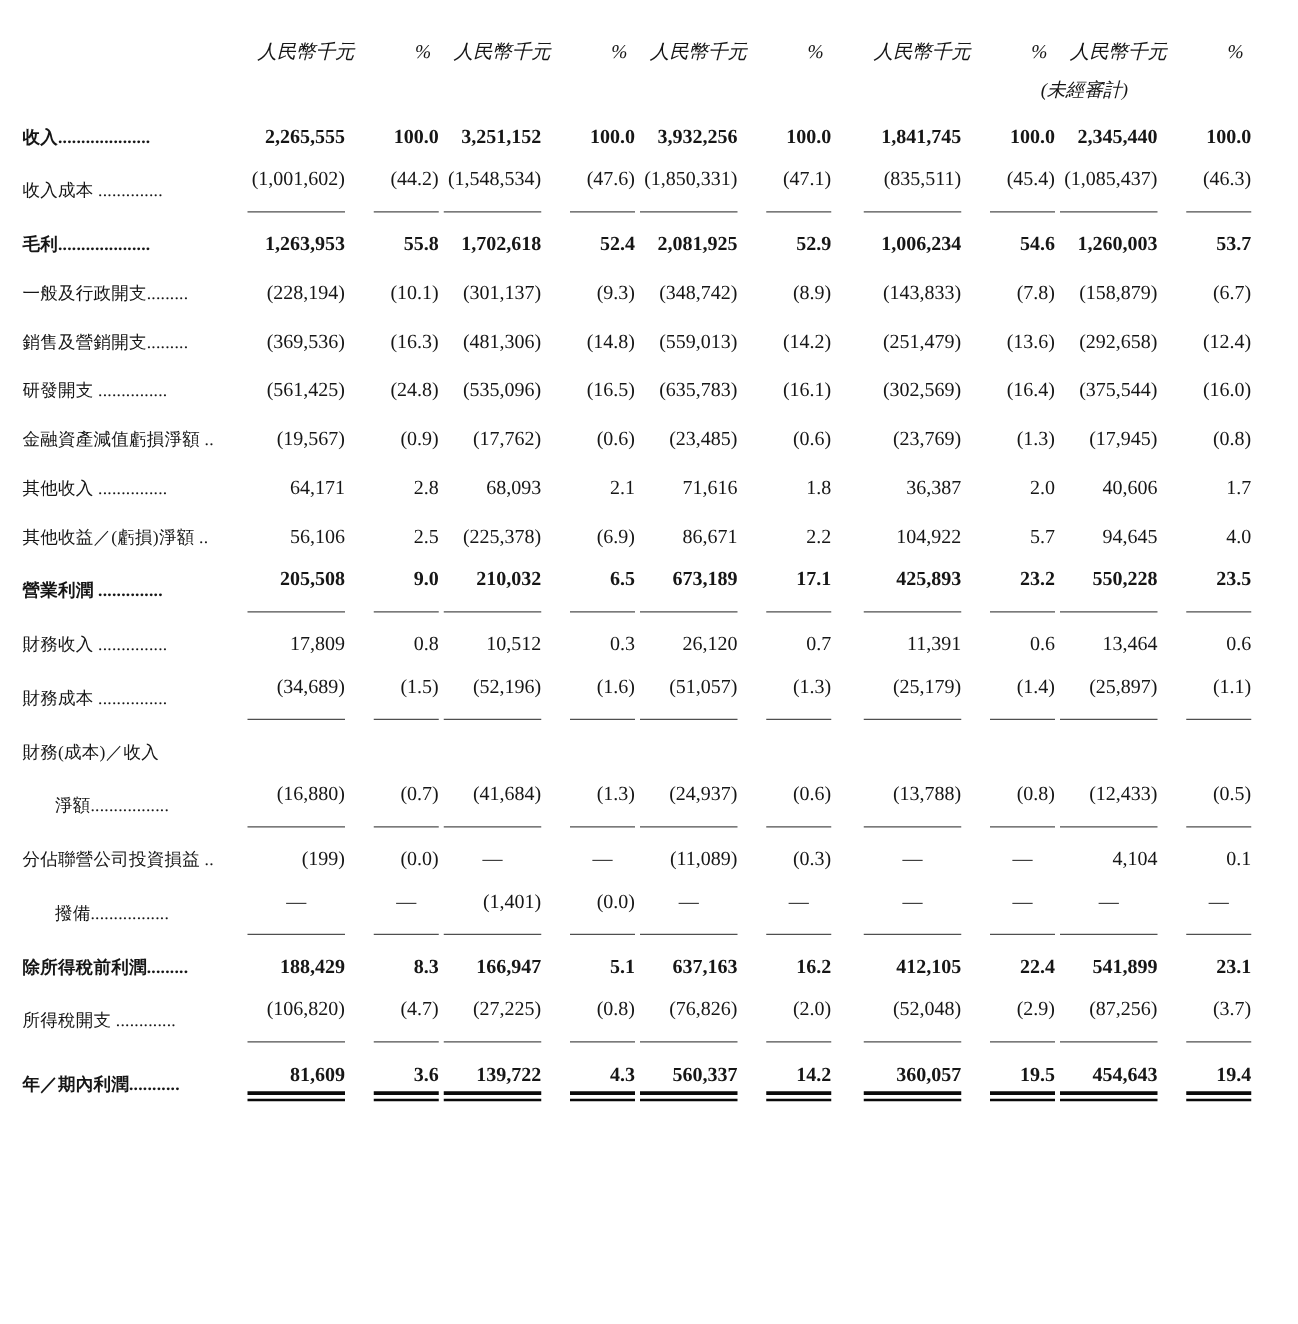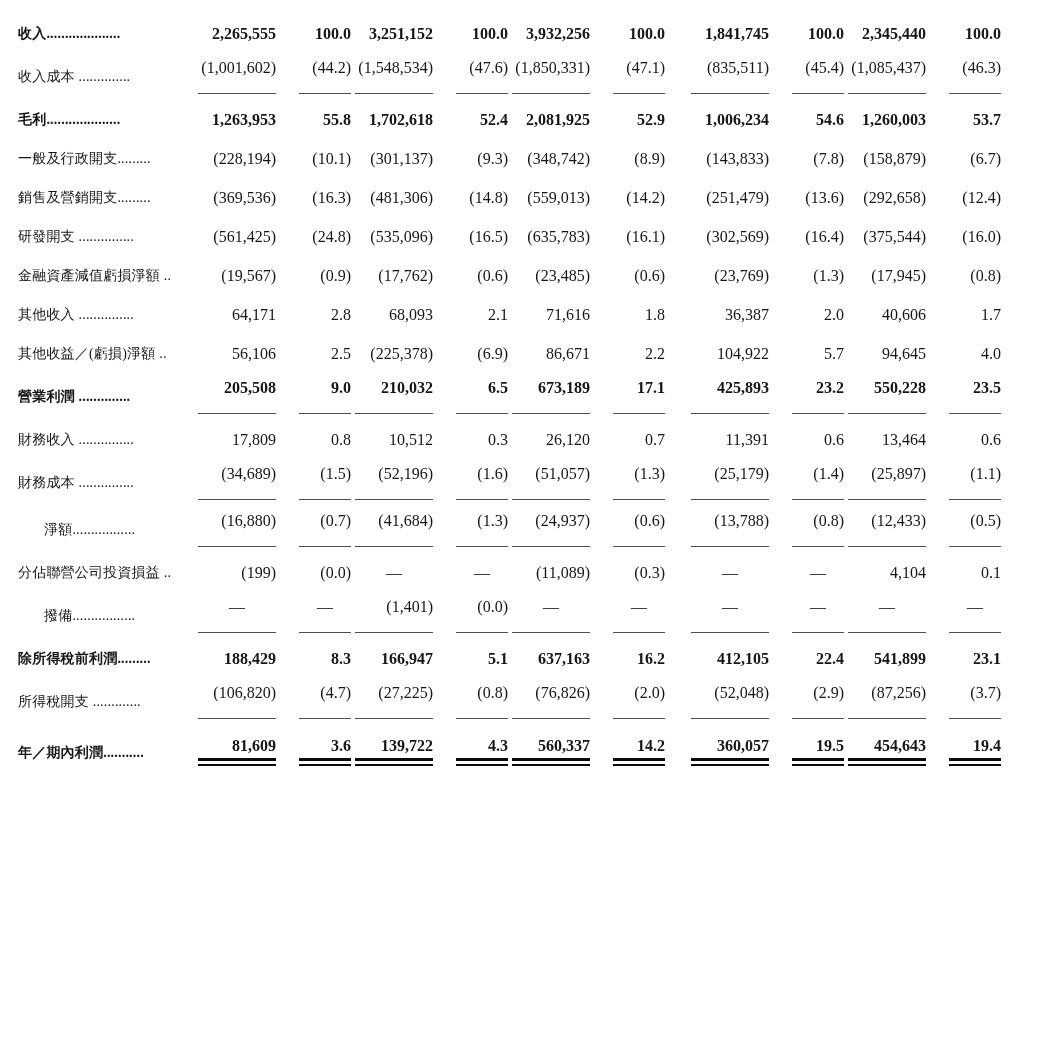--- a/index.html
+++ b/index.html
@@ -58,20 +58,39 @@
         <col style="width:57px">
         <col style="width:100px">
       <col style="width:57px">
         <col style="width:22px">
         <col style="width:100px">
       <col style="width:57px">
         <col style="width:100px">
         <col style="width:57px">
     </colgroup>
     <thead>
+      <tr>
+        <td></td>
+        <td class="unit">人民幣千元</td>
+        <td class="pcth">%</td>
+        <td class="unit">人民幣千元</td>
+        <td class="pcth">%</td>
+        <td class="unit">人民幣千元</td>
+        <td class="pcth">%</td>
+        <td class="gapc"></td>
+        <td class="unit">人民幣千元</td>
+        <td class="pcth">%</td>
+        <td class="unit">人民幣千元</td>
+        <td class="pcth">%</td>
+      </tr>
+      <tr>
+        <td colspan="9"></td>
+        <td colspan="2" class="unaud">(未經審計)</td>
+        <td></td>
+      </tr>
     </thead>
     <tbody>
         <tr class="r-norm">
           <td class="lbl b">收入....................</td>
           <td class="num"><span class="val n b">2,265,555</span></td>
           <td class="pct"><span class="val p b">100.0</span></td>
           <td class="num"><span class="val n b">3,251,152</span></td>
           <td class="pct"><span class="val p b">100.0</span></td>
           <td class="num"><span class="val n b">3,932,256</span></td>
           <td class="pct"><span class="val p b">100.0</span></td>
@@ -227,20 +246,34 @@
           <td class="pct"><span class="val p u">(1.5)</span></td>
           <td class="num"><span class="val n u">(52,196)</span></td>
           <td class="pct"><span class="val p u">(1.6)</span></td>
           <td class="num"><span class="val n u">(51,057)</span></td>
           <td class="pct"><span class="val p u">(1.3)</span></td>
           <td class="gapc"></td>
           <td class="num"><span class="val n u">(25,179)</span></td>
           <td class="pct"><span class="val p u">(1.4)</span></td>
           <td class="num"><span class="val n u">(25,897)</span></td>
           <td class="pct"><span class="val p u">(1.1)</span></td>
+        </tr>
+        <tr class="r-norm">
+          <td class="lbl">財務(成本)／收入</td>
+          <td class="num"></td>
+          <td class="pct"></td>
+          <td class="num"></td>
+          <td class="pct"></td>
+          <td class="num"></td>
+          <td class="pct"></td>
+          <td class="gapc"></td>
+          <td class="num"></td>
+          <td class="pct"></td>
+          <td class="num"></td>
+          <td class="pct"></td>
         </tr>
         <tr class="r-rule">
           <td class="lbl ind">淨額.................</td>
           <td class="num"><span class="val n u">(16,880)</span></td>
           <td class="pct"><span class="val p u">(0.7)</span></td>
           <td class="num"><span class="val n u">(41,684)</span></td>
           <td class="pct"><span class="val p u">(1.3)</span></td>
           <td class="num"><span class="val n u">(24,937)</span></td>
           <td class="pct"><span class="val p u">(0.6)</span></td>
           <td class="gapc"></td>

